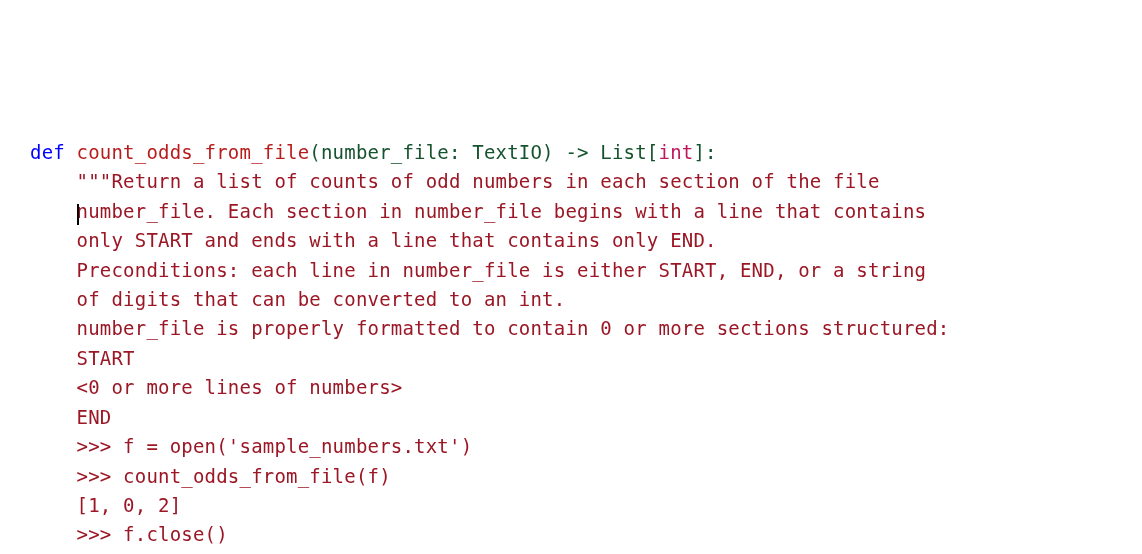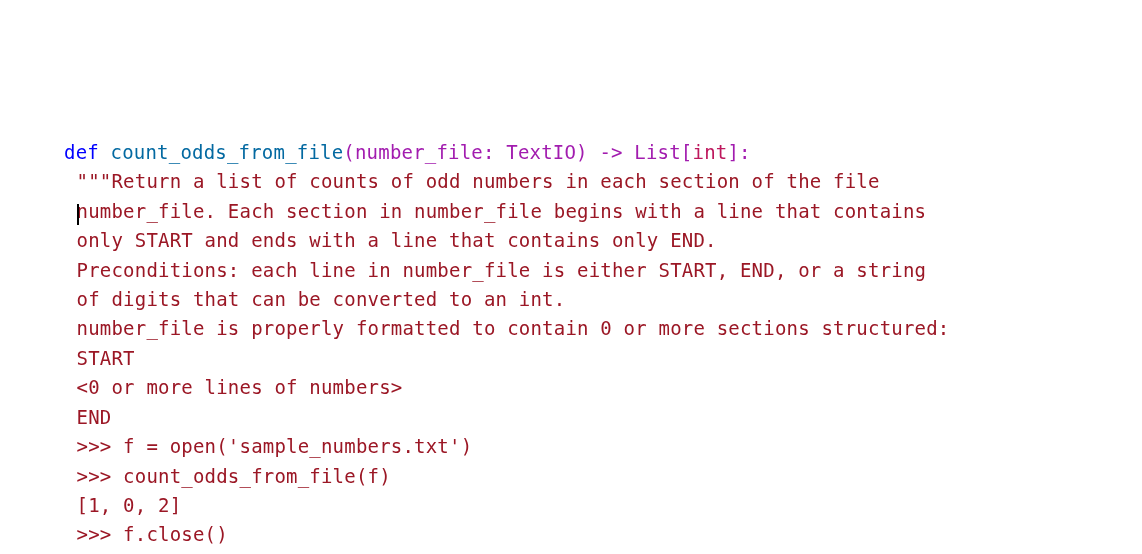--- a/index.html
+++ b/index.html
@@ -6,23 +6,23 @@
     margin: 0;
     padding: 20px 30px;
     background: #ffffff;
     font-family: "Consolas", "Monaco", "DejaVu Sans Mono", monospace;
     font-size: 19px;
     line-height: 1.55;
     color: #000000;
     white-space: pre;
     letter-spacing: 0.2px;
   }
-  .kw { color: #0000ff; margin-left: 34px; }          
-  .fn { color: #0369a1; }       
-  .plain { color: #a21caf; }
+  .kw { color: #0000ff; }          
+  .fn { color: #b91c1c; }       
+  .plain { color: #14532d; }
   .type { color: #be185d; }        
   .doc { color: #9b1725; }         
   .cursor {
     display: inline-block;
     width: 2px;
     height: 1.1em;
     background: #000;
     vertical-align: text-bottom;
     margin-right: -2px;
     position: relative;

